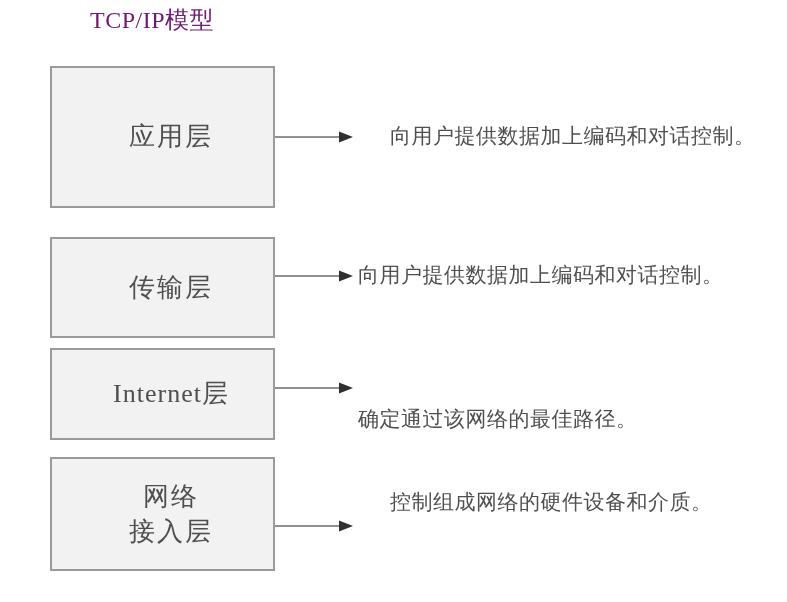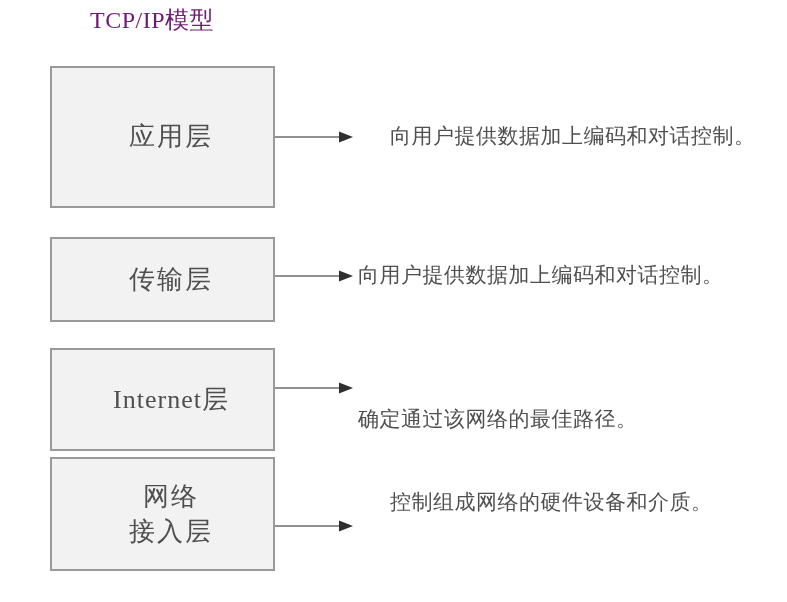--- a/index.html
+++ b/index.html
@@ -46,22 +46,22 @@
     font-size: 26px;
     color: #4f4f4f;
     line-height: 1.35;
     letter-spacing: 2px;
     white-space: pre-line;
   }
   .layer-label.latin {
     letter-spacing: 1px;
   }
   .box-1 { top: 66px;  height: 142px; }
-  .box-2 { top: 237px; height: 85px; }
-  .box-3 { top: 348px; height: 103px; justify-content: center; }
+  .box-2 { top: 237px; height: 101px; }
+  .box-3 { top: 348px; height: 92px; justify-content: center; }
   .box-4 { top: 457px; height: 114px; }
 
   .connector {
     position: absolute;
     left: 275px;
     width: 82px;
     height: 14px;
   }
   .conn-1 { top: 130px; }
   .conn-2 { top: 269px; }

